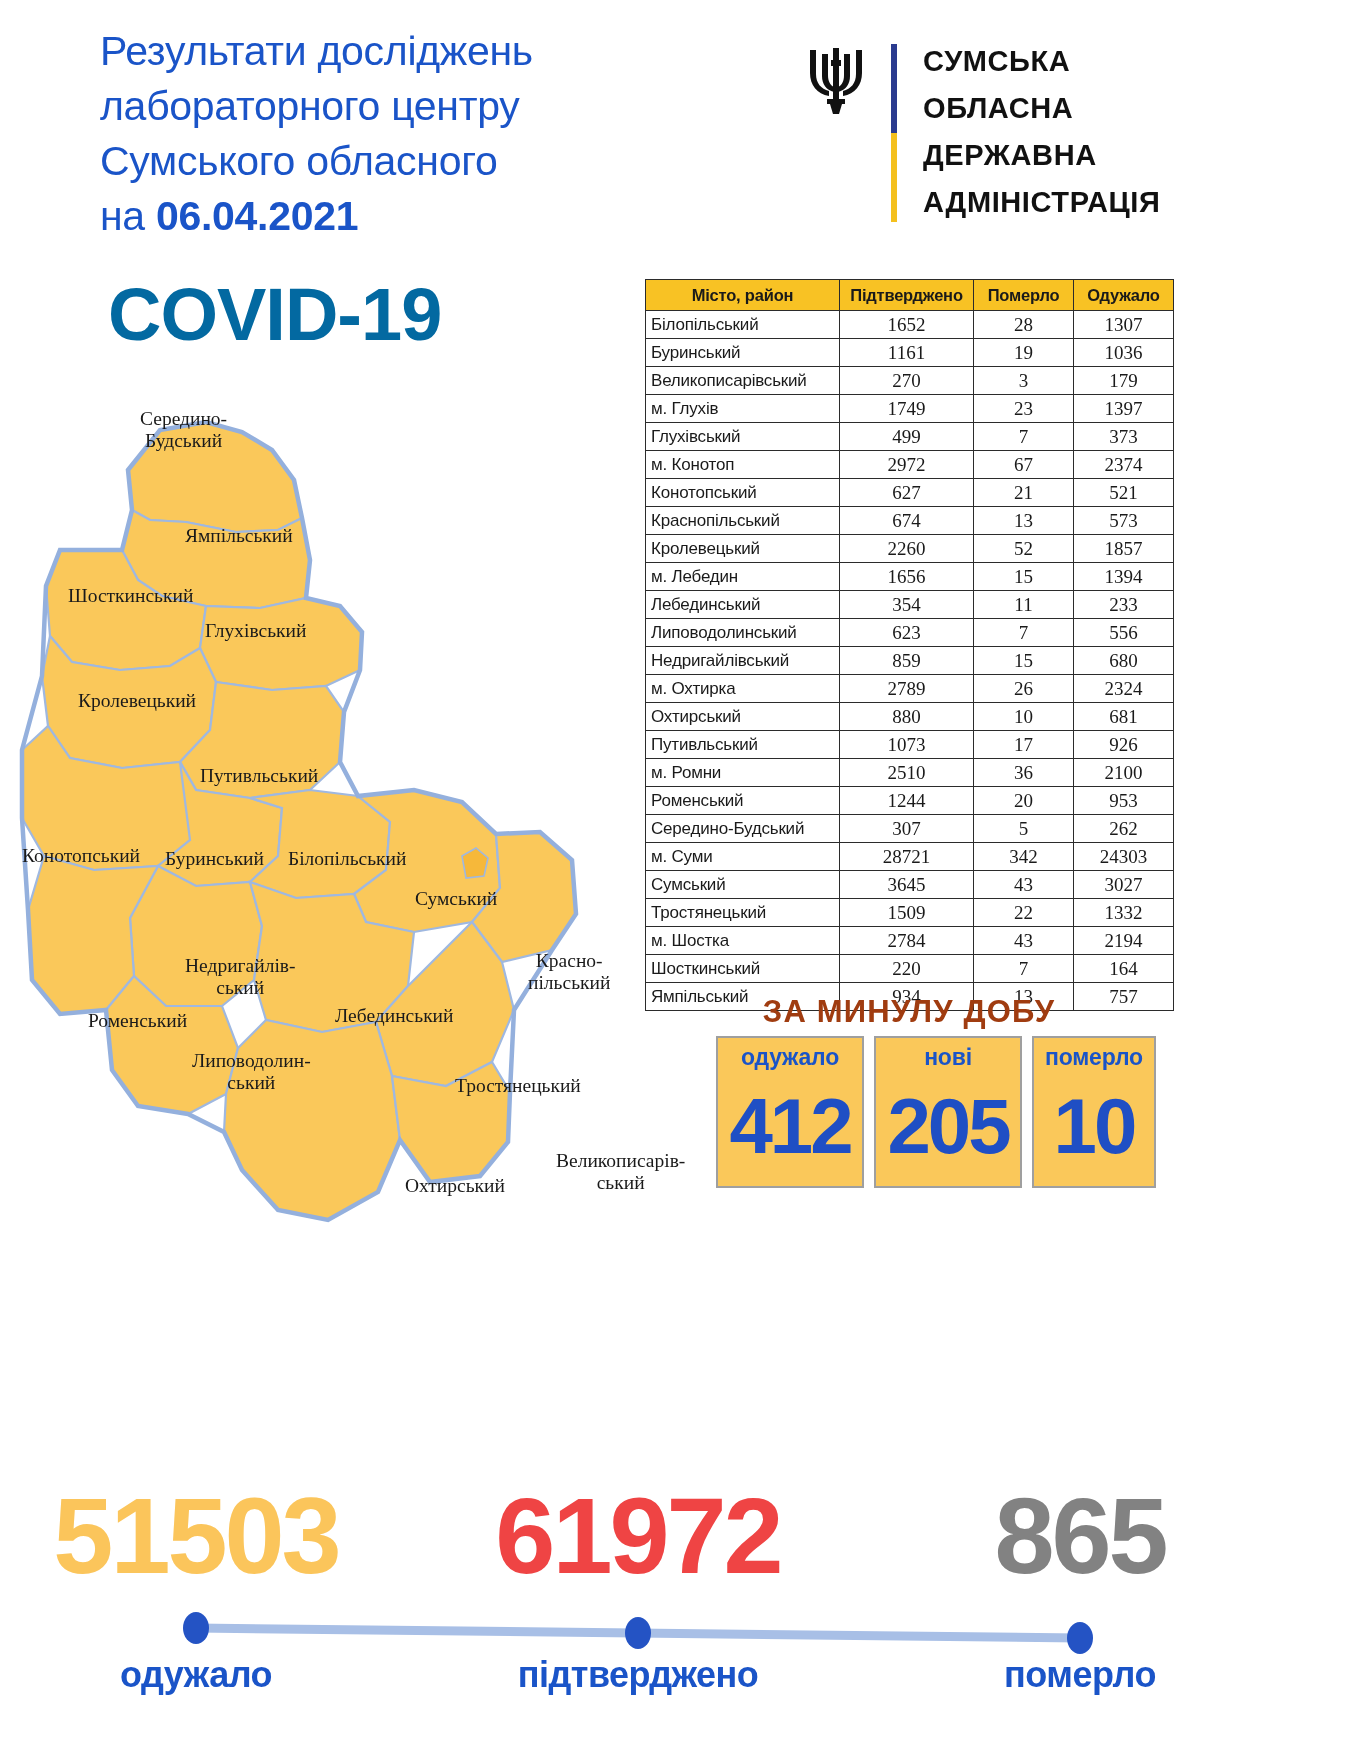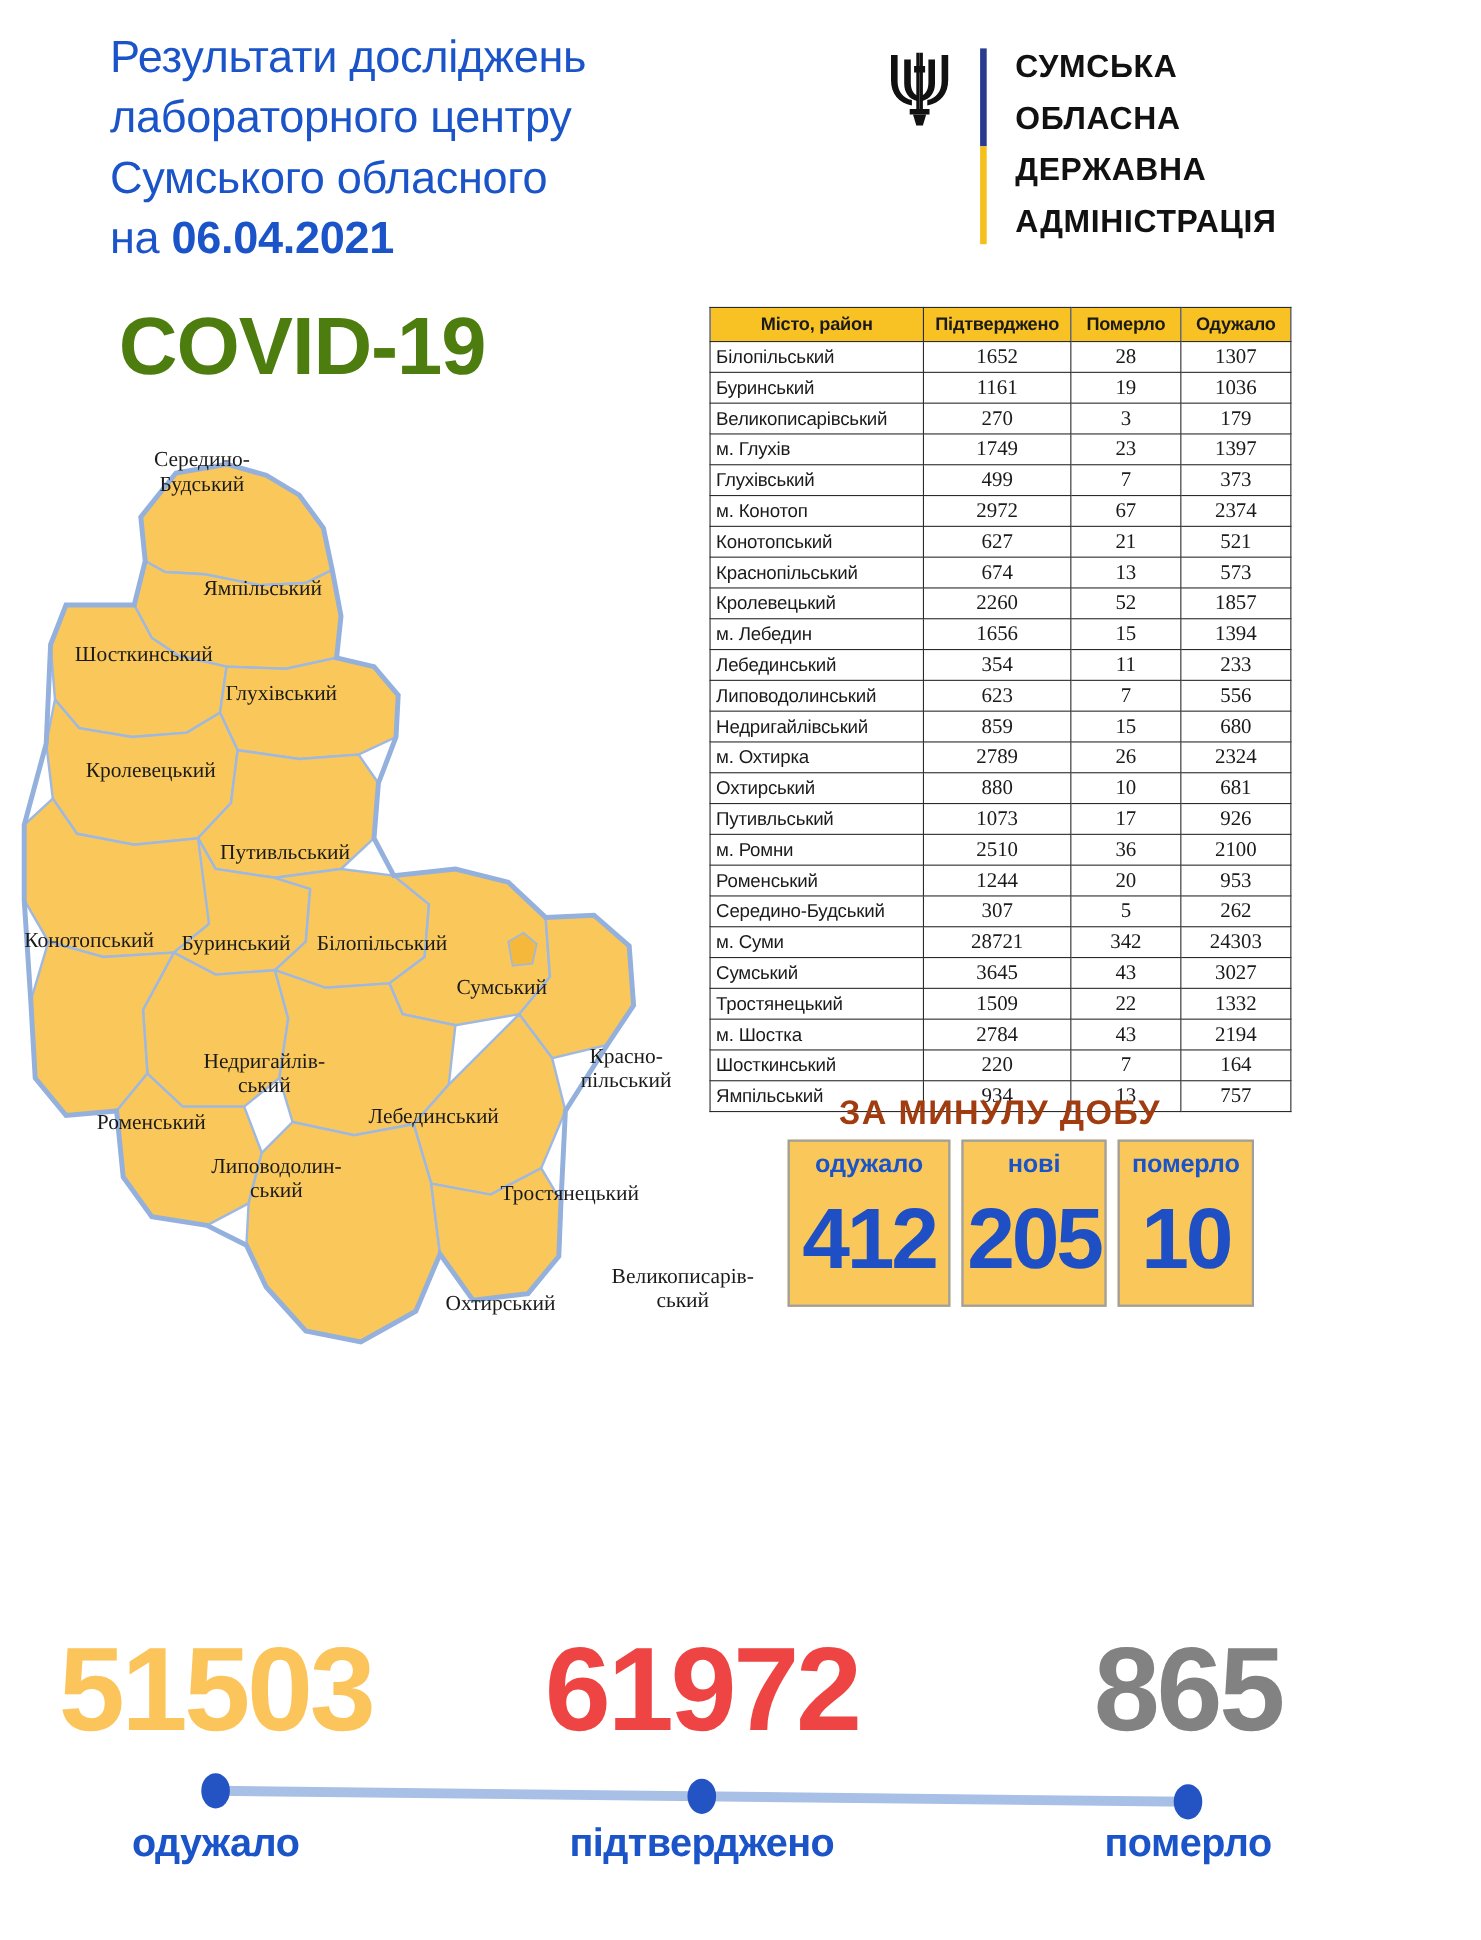--- a/index.html
+++ b/index.html
@@ -81,21 +81,21 @@
   }
   #logo-lines div { white-space: nowrap; }
 
   
   #covid-title {
     position: absolute;
     left: 108px;
     top: 272px;
     font-size: 74px;
     font-weight: 700;
-    color: #4d7c0f;
+    color: #0369a1;
     letter-spacing: -1px;
     font-family: "Liberation Sans", sans-serif;
   }
 
   
   #map-wrap {
     position: absolute;
     left: 10px;
     top: 370px;
     width: 660px;
@@ -183,21 +183,21 @@
   }
   .daily-box {
     background: #fac85a;
     border: 2px solid #9f9f9f;
     box-sizing: border-box;
     text-align: center;
     padding: 4px 0 0 0;
     overflow: hidden;
   }
   .daily-box.w-recovered { width: 148px; height: 152px; }
-  .daily-box.w-new       { width: 132px; height: 152px; }
+  .daily-box.w-new       { width: 148px; height: 152px; }
   .daily-box.w-died      { width: 124px; height: 152px; }
   .daily-label {
     color: #1a54c8;
     font-size: 23px;
     font-weight: 700;
     line-height: 30px;
     letter-spacing: -0.2px;
   }
   .daily-value {
     color: #1f4fc4;

